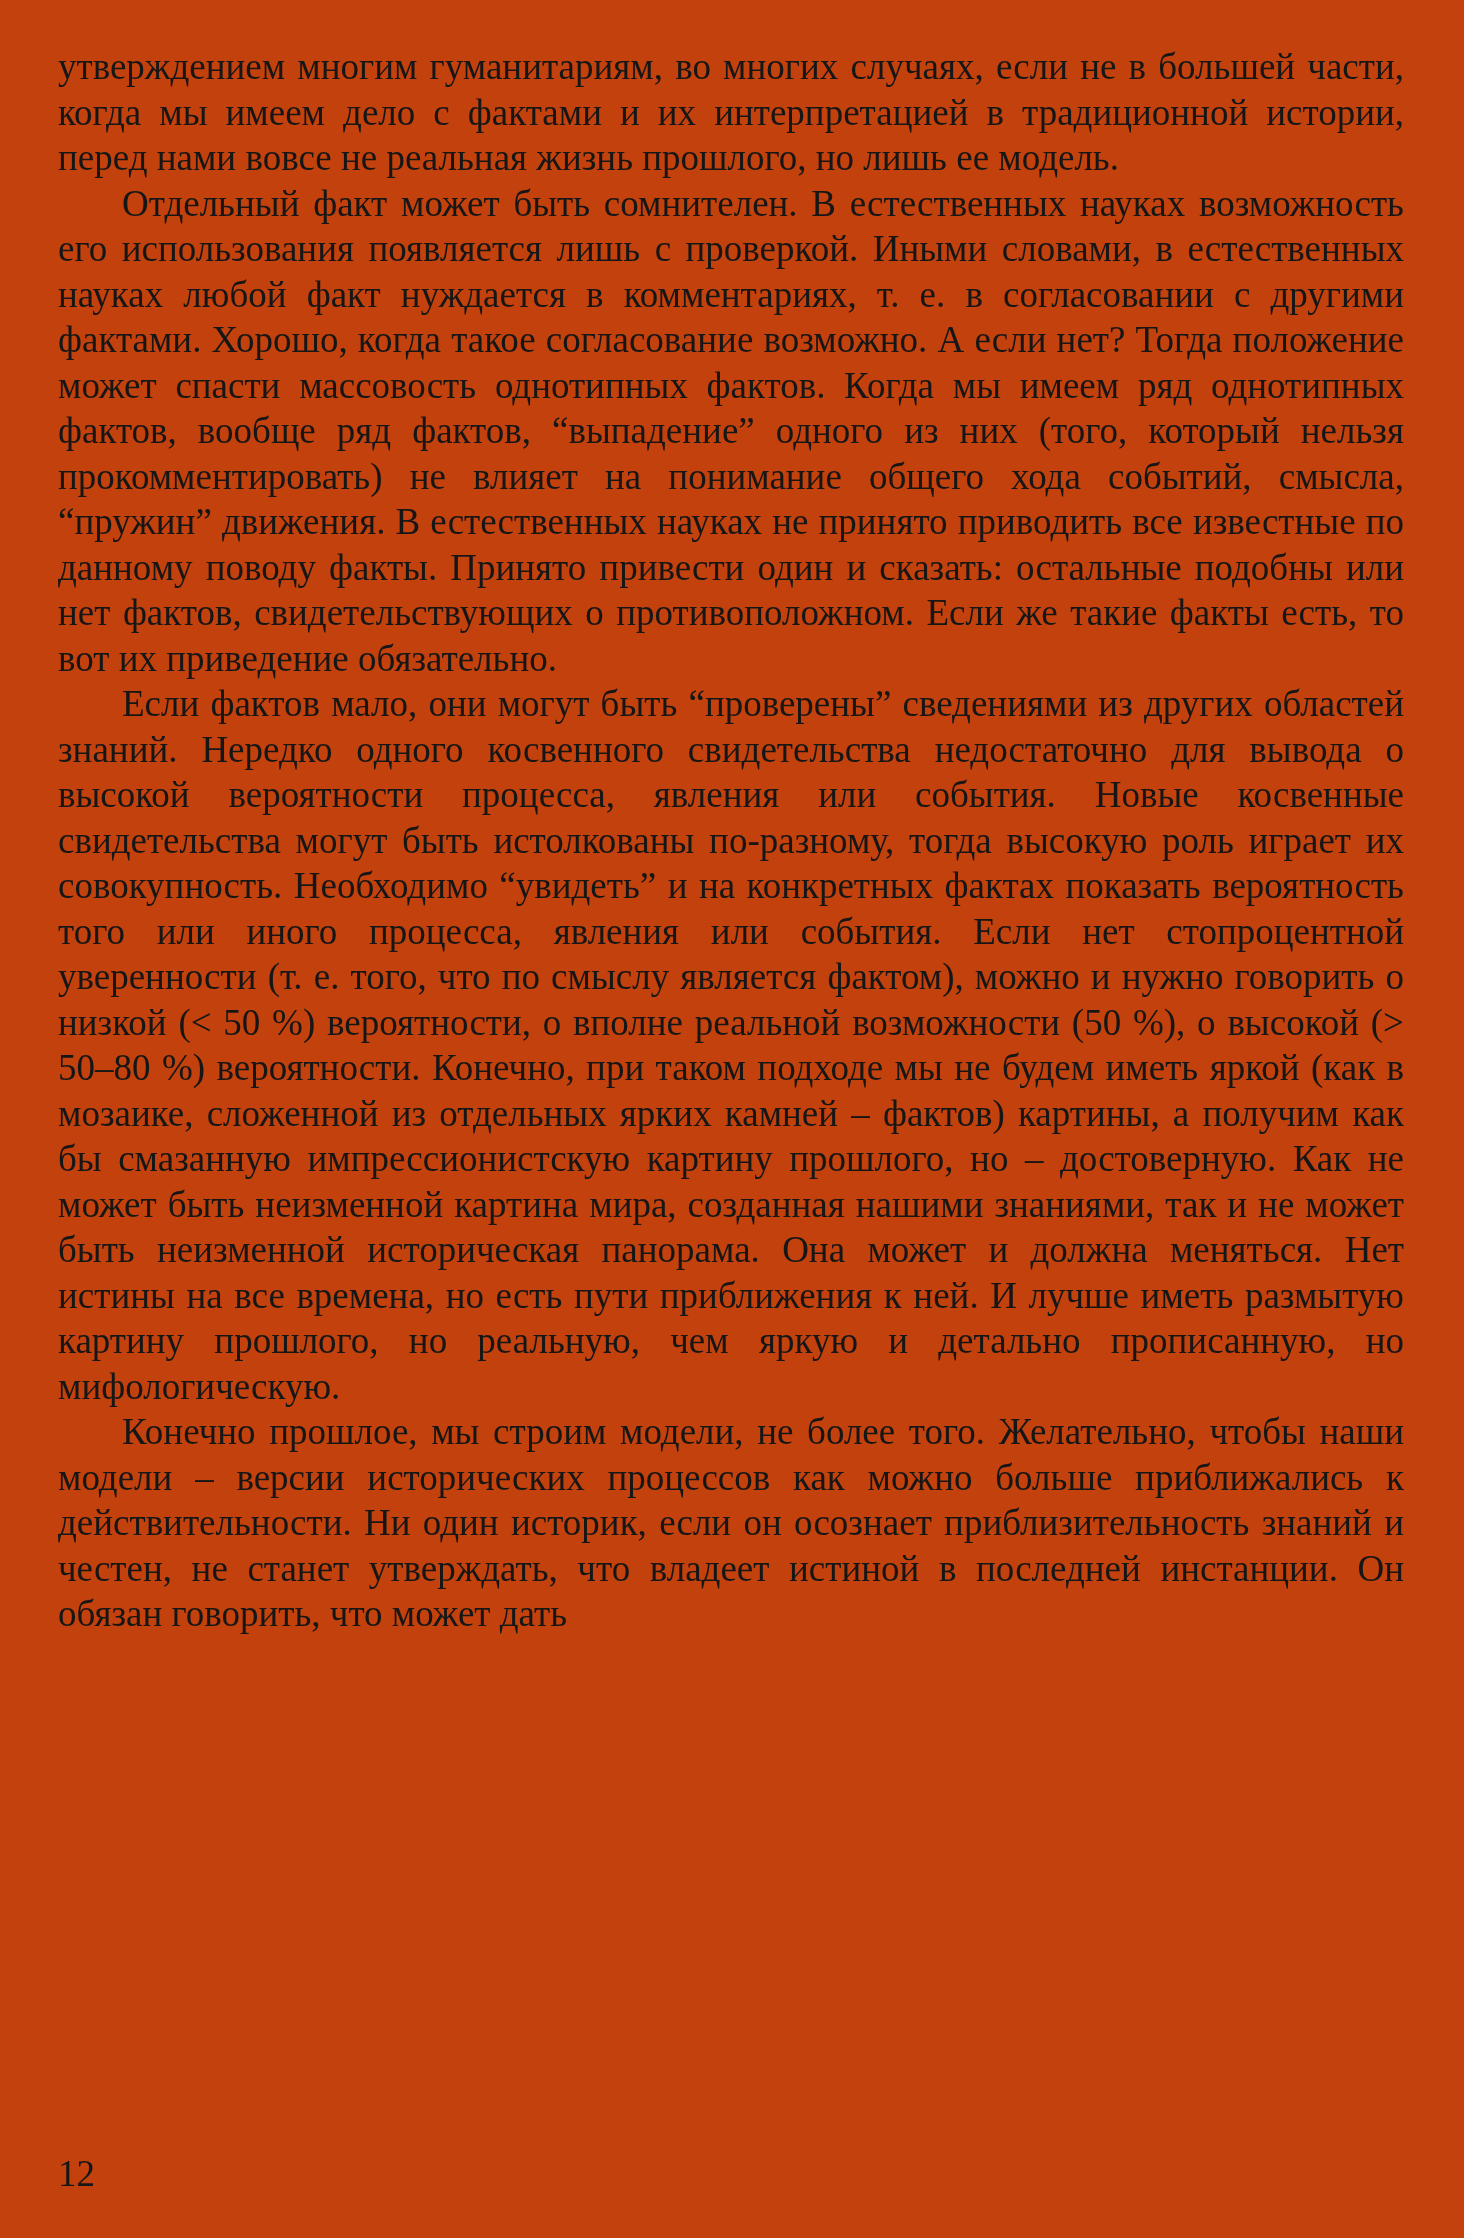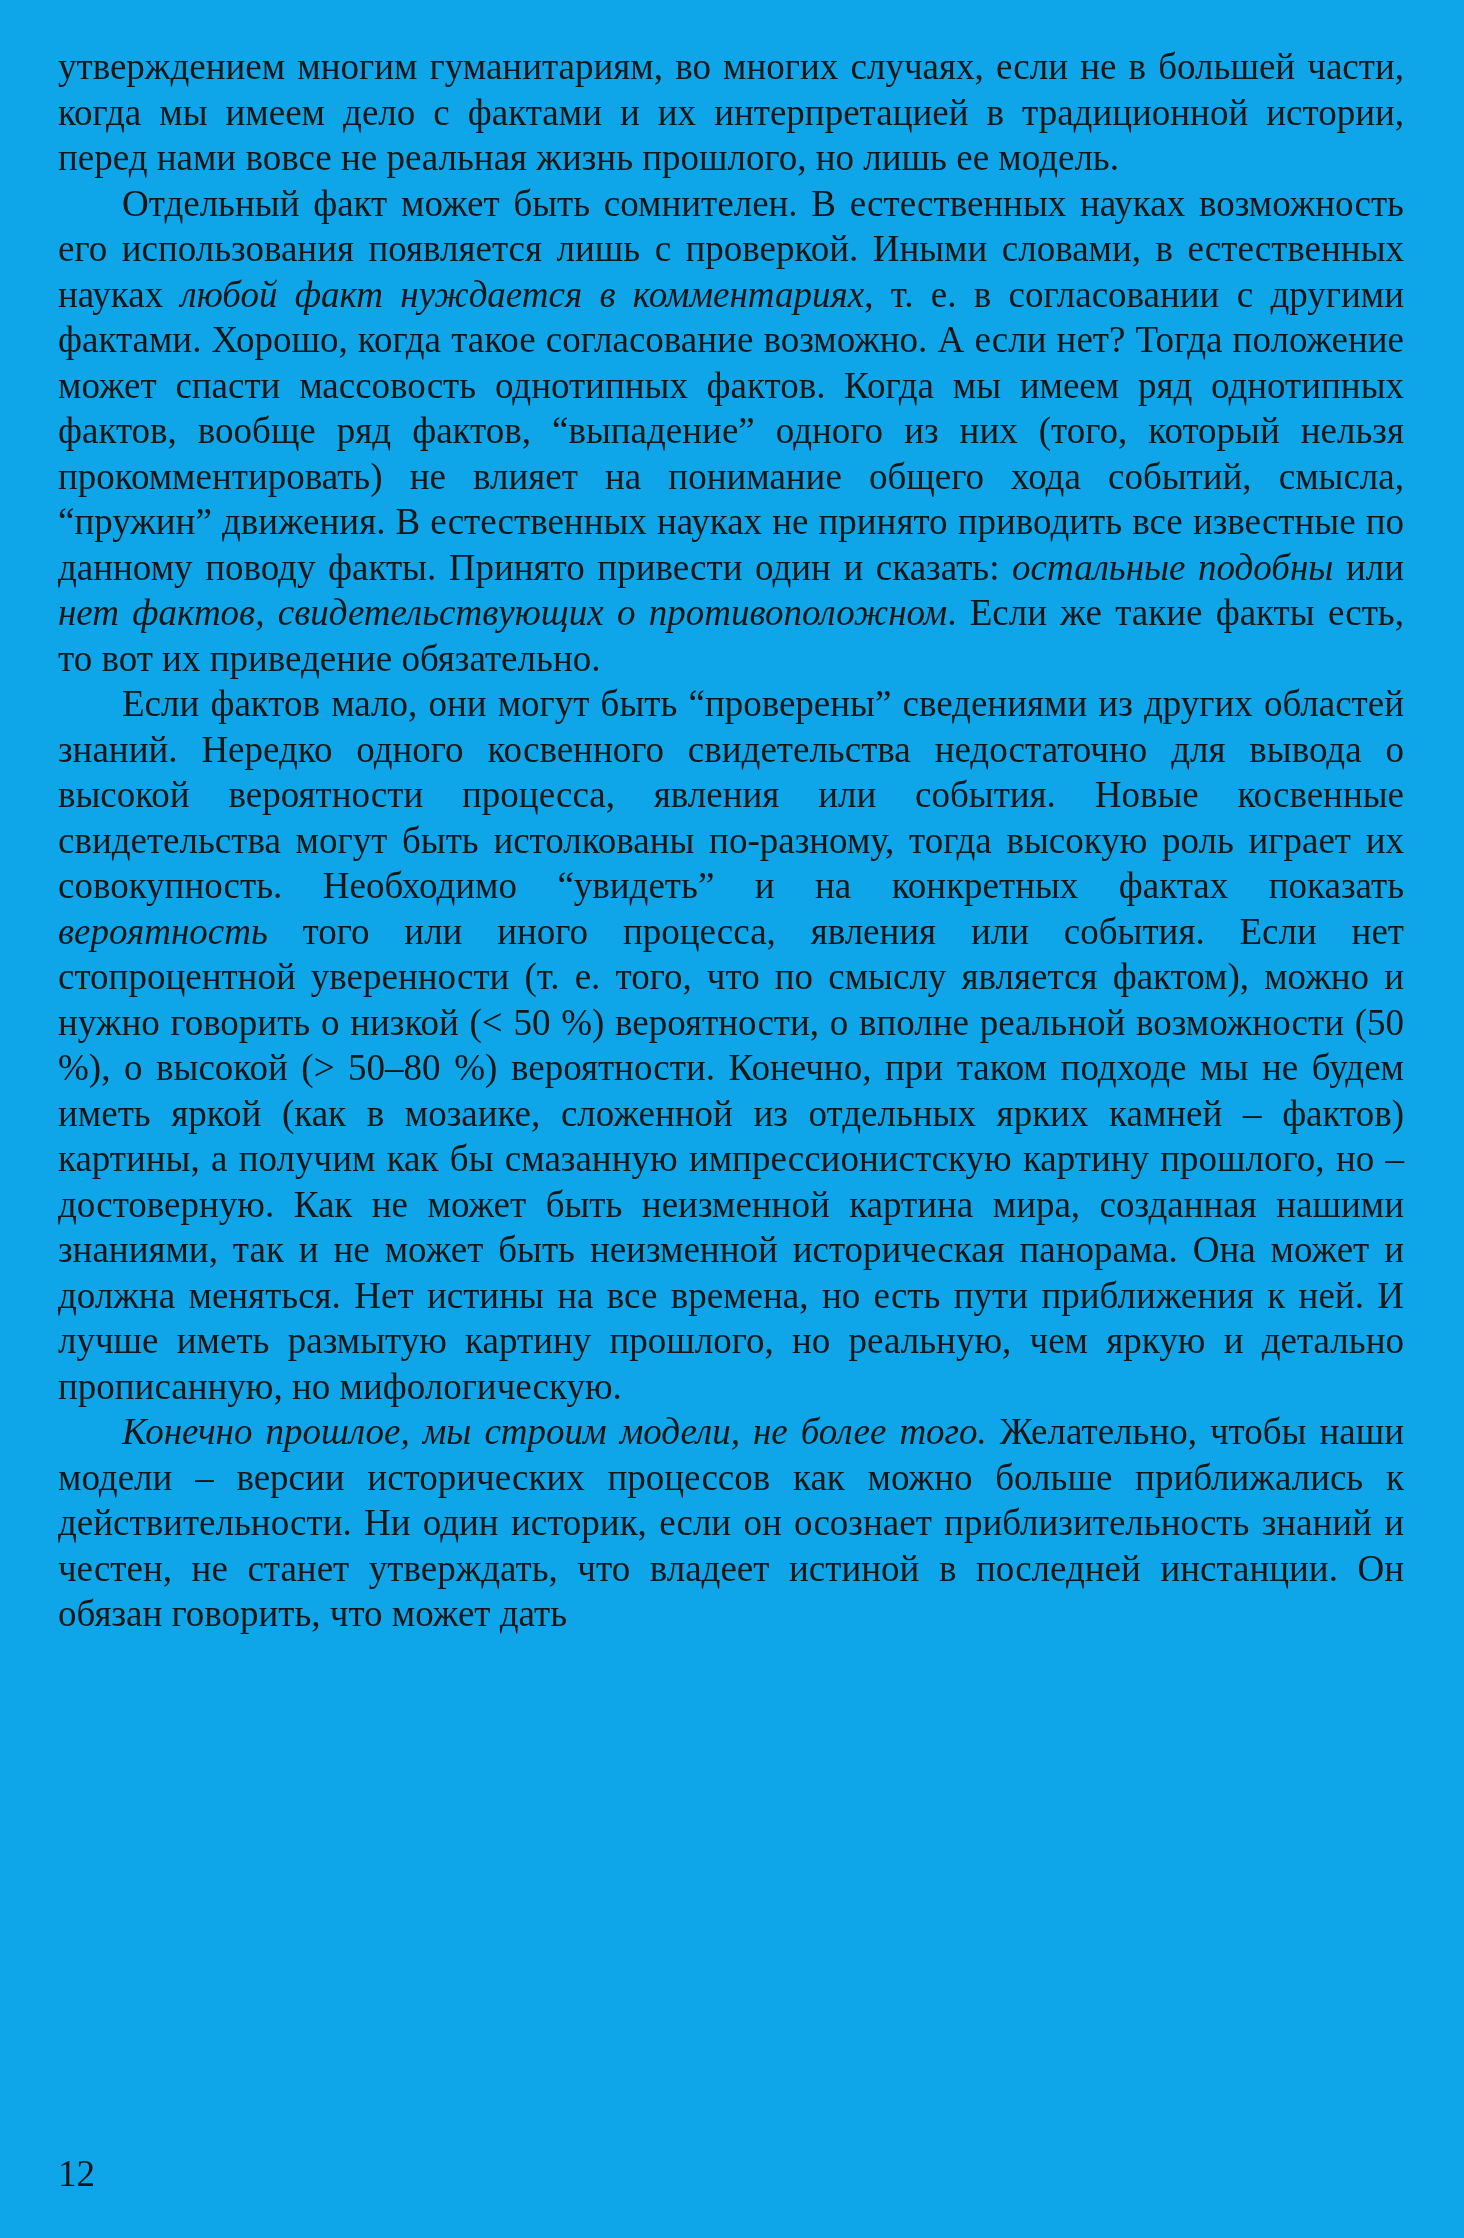--- a/index.html
+++ b/index.html
@@ -5,21 +5,21 @@
   html, body {
     margin: 0;
     padding: 0;
     background: #e9e9e9;
   }
   .page {
     position: relative;
     width: 1464px;
     height: 2238px;
     margin: 0 auto;
-    background: #0ea5e9;
+    background: #c2410c;
     box-sizing: border-box;
     padding: 44px 60px 0 58px;
     overflow: hidden;
     color: #161616;
     font-family: "Liberation Serif", "DejaVu Serif", serif;
     font-size: 37px;
     line-height: 45.5px;
   }
   .text-block {
     width: 100%;
@@ -27,21 +27,20 @@
   .text-block p {
     margin: 0;
     text-align: justify;
     hyphens: auto;
     -webkit-hyphens: auto;
   }
   .text-block p.indent {
     text-indent: 64px;
   }
   .italic {
-    font-style: italic;
   }
   .page-number {
     position: absolute;
     left: 58px;
     bottom: 46px;
     font-size: 37px;
     line-height: 1;
     color: #161616;
   }
 </style>

